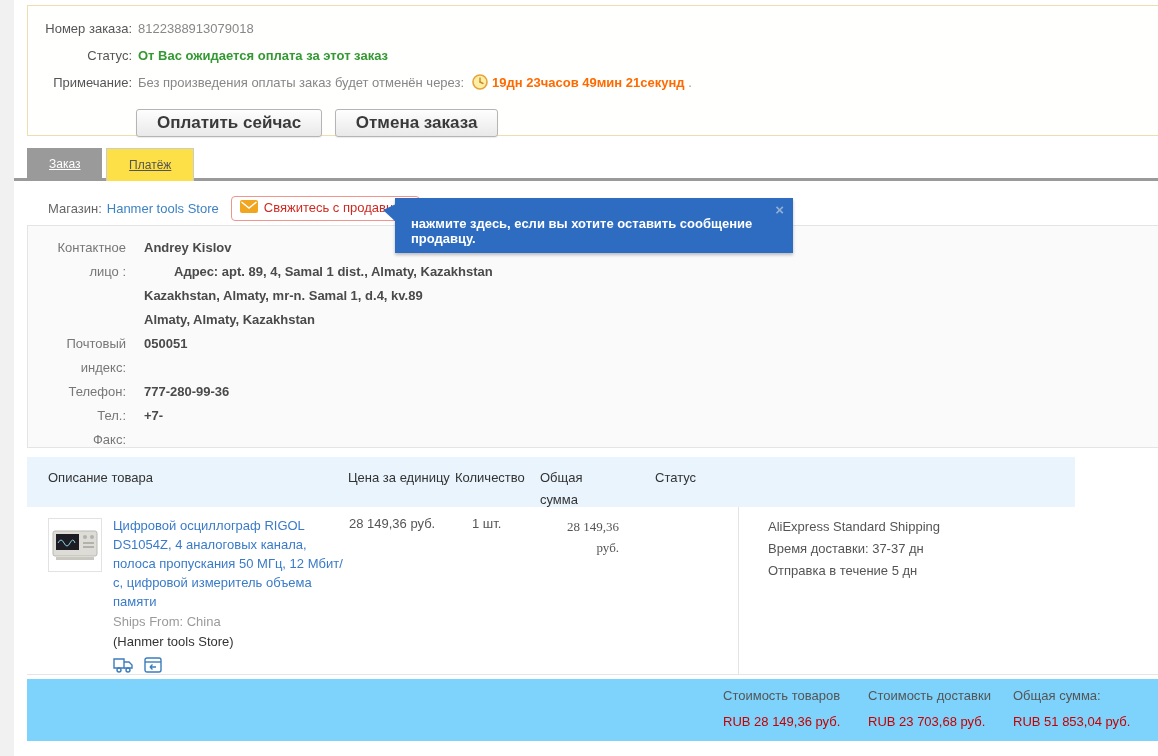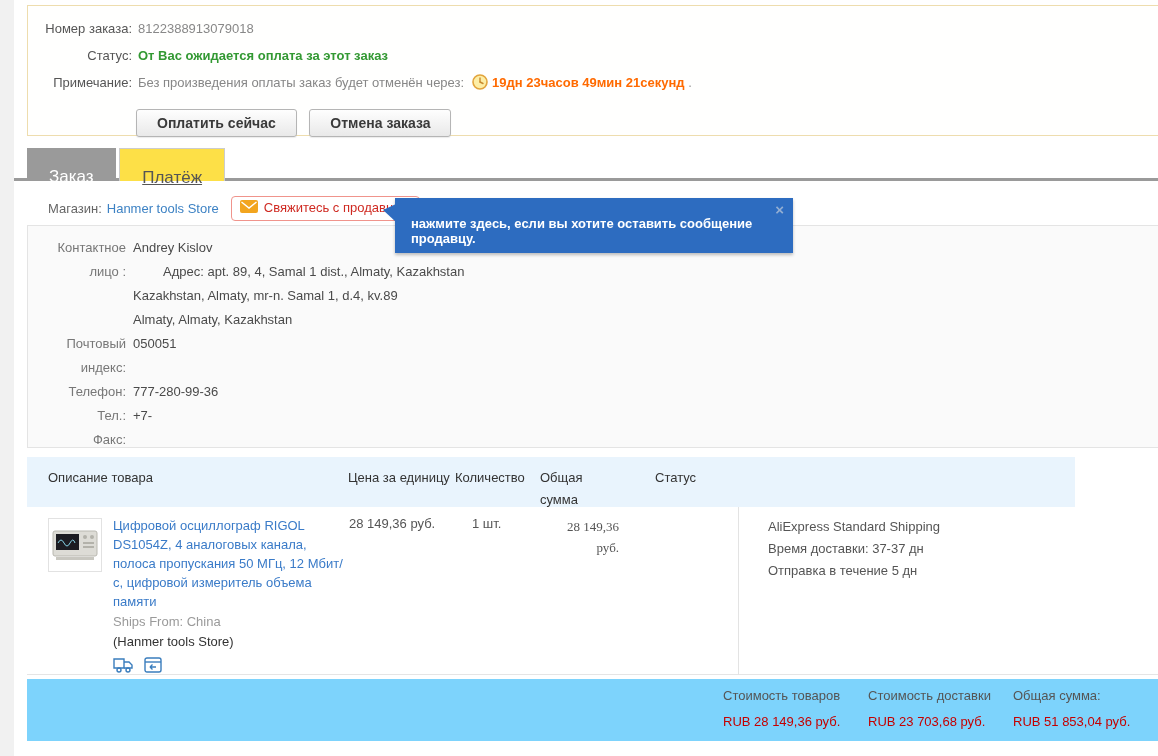--- a/index.html
+++ b/index.html
@@ -21,28 +21,28 @@
   .o-val { margin-left:6px; color:#878787; }
   .o-val.order-num { color:#888; }
   .status-green { color:#339933; font-weight:bold; }
   .countdown { color:#ff6a00; font-weight:bold; }
   .count-suffix { color:#999; }
   .clock { display:inline-block; vertical-align:-3px; margin:0 4px 0 8px; }
   .btn-row { margin:14px 0 0 108px; }
   .btn {
     display:inline-block; margin-right:9px; padding:0 20px; height:28px; line-height:26px;
     background:linear-gradient(#fefefe,#e9e9e9); border:1px solid #b5b5b5; border-radius:3px;
-    font-family:"Liberation Sans", sans-serif; font-size:14px; font-weight:bold; color:#3a3a3a;
+    font-family:"Liberation Sans", sans-serif; font-size:17px; font-weight:bold; color:#3a3a3a;
     cursor:pointer; box-shadow:0 1px 1px rgba(0,0,0,0.08);
   }
 
   
   .tabs-bar { position:absolute; left:14px; top:148px; width:1144px; height:33px; border-bottom:3px solid #9a9a9a; }
   .tab {
-    display:inline-block; height:33px; line-height:33px; padding:12px 22px; font-size:17px;
+    display:inline-block; height:33px; line-height:33px; padding:0 22px; font-size:12px;
     vertical-align:bottom; cursor:pointer;text-decoration:underline;
   }
   .tab.active { background:#9a9a9a; color:#ffffff; margin-left:13px; }
   .tab.inactive { background:#fde047; color:#555; border:1px solid #cccccc; border-bottom:none; }
 
   
   .store-row { position:absolute; left:48px; top:195px; height:26px; display:flex; align-items:center; }
   .store-lbl { color:#666; }
   .store-link { color:#3d82c4; margin-left:5px; text-decoration:none; cursor:pointer; }
   .contact-seller {
@@ -68,21 +68,21 @@
     border-right:13px solid #2d6cc0;
   }
 
   
   .contact-box {
     position:absolute; left:27px; top:225px; width:1145px; height:223px;
     background:#fafafa; border:1px solid #e4e4e4; padding-top:10px;
   }
   .c-row { display:flex; line-height:24px; }
   .c-lbl { width:98px; text-align:right; color:#777; flex:0 0 auto; }
-  .c-val { margin-left:7px; color:#4a4a4a; }
+  .c-val { margin-left:18px; color:#4a4a4a;font-weight:bold; }
   .c-val.indent { padding-left:30px; }
 
   
   .tbl-head {
     position:absolute; left:27px; top:457px; width:1048px; height:50px; background:#e9f4fd; color:#333;
   }
   .tbl-head .h { position:absolute; top:10px; line-height:22px; }
   .h-desc { left:21px; } .h-price { left:321px; } .h-qty { left:428px; }
   .h-total { left:513px; width:60px; text-align:left; } .h-status { left:628px; }
 

